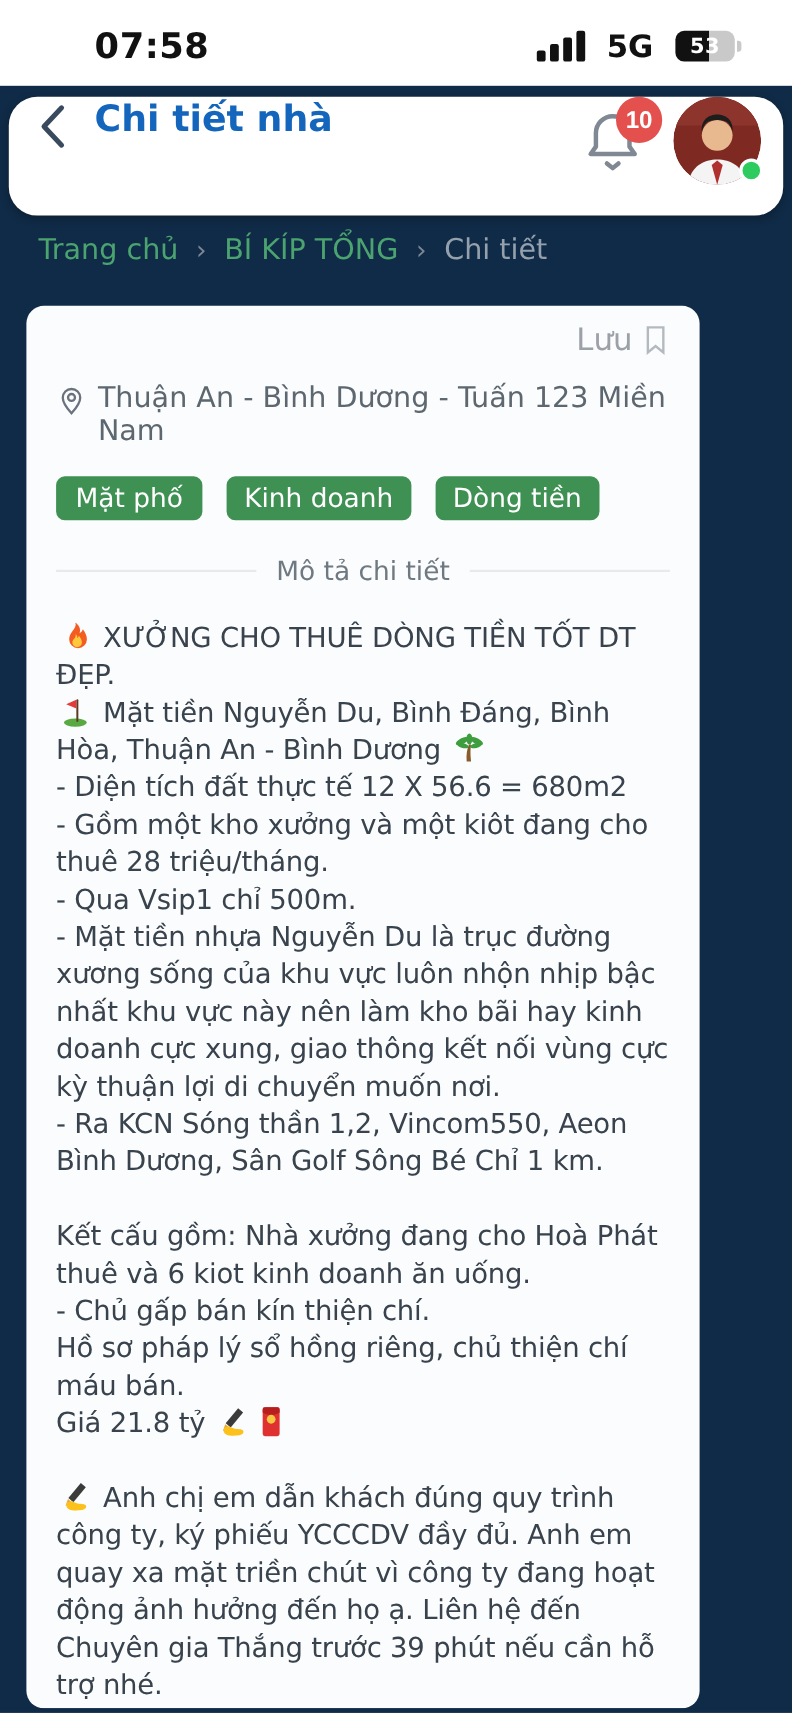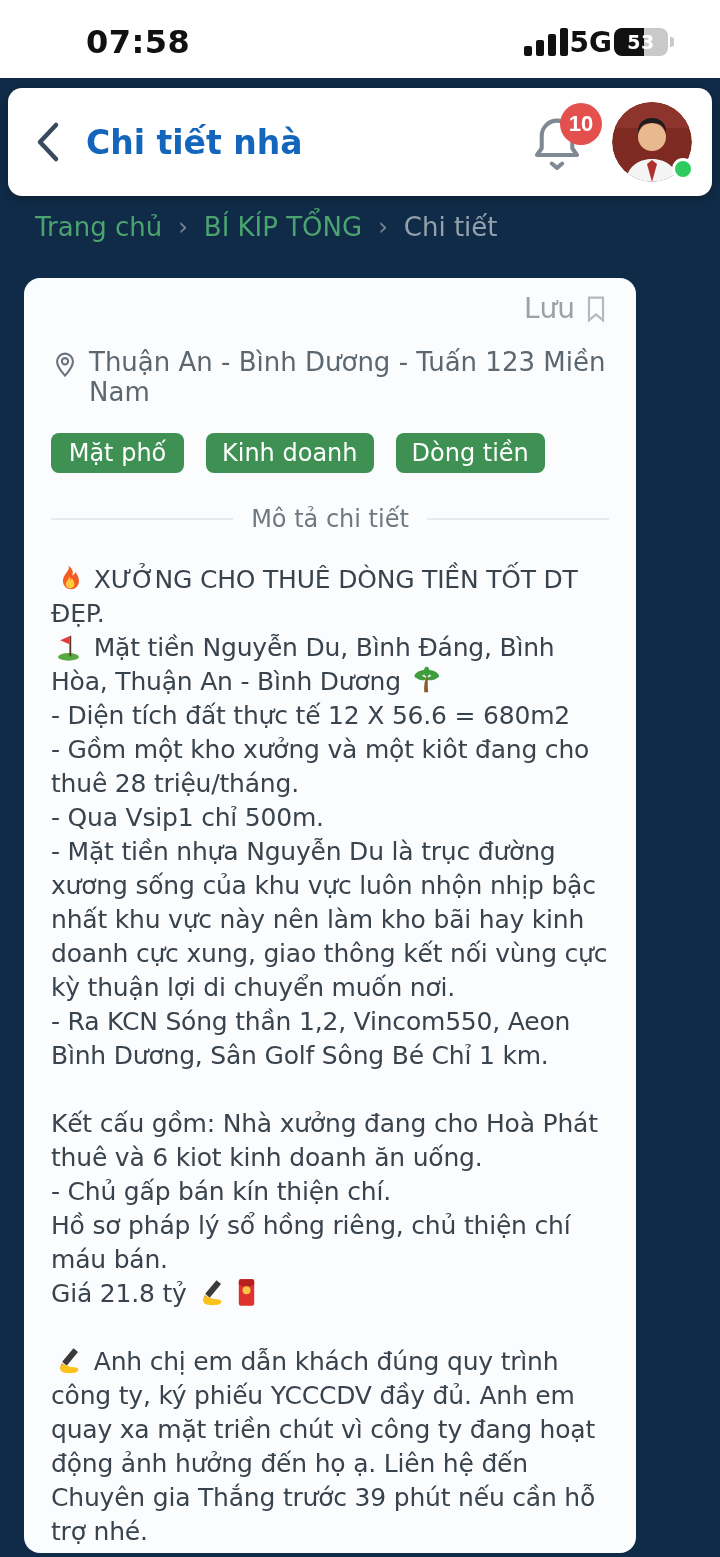--- a/index.html
+++ b/index.html
@@ -4,35 +4,35 @@
 <style>
   * { margin:0; padding:0; box-sizing:border-box; }
   html,body { width:720px; }
   body { font-family:"DejaVu Sans","Liberation Sans",sans-serif; background:#102b47; }
   .page { position:relative; width:720px; height:1557px; overflow:hidden; background:#102b47; }
 
   
   .statusbar { position:absolute; top:0; left:0; width:720px; height:78px; background:#ffffff;
     display:flex; align-items:center; justify-content:space-between; padding:6px 52px 0 86px; color:#111; }
   .sb-time { font-size:32px; font-weight:bold; letter-spacing:.5px; }
-  .sb-right { display:flex; align-items:center; gap:2px; }
+  .sb-right { display:flex; align-items:center; gap:20px; }
   .sb-bars { display:flex; align-items:flex-end; gap:4px; height:28px; }
   .sb-bars i { display:block; width:8px; background:#111; border-radius:2px; }
   .sb-5g { font-size:28px; font-weight:600; }
   .battery { position:relative; width:54px; height:28px; border-radius:8px; overflow:visible;
     background:linear-gradient(90deg,#111 0 56%,#c9c9c9 56% 100%);
     display:flex; align-items:center; justify-content:center; }
   .battery span { color:#fff; font-size:19px; font-weight:bold; letter-spacing:.5px; }
   .battery::after { content:""; position:absolute; right:-6px; top:9px; width:4px; height:10px;
     background:#c9c9c9; border-radius:0 3px 3px 0; }
 
   
   .appbar { position:absolute; top:88px; left:8px; width:704px; height:108px; background:#fff;
-    border-radius:14px; box-shadow:0 3px 8px rgba(0,0,0,.25);
-    display:flex; align-items:center; padding:0 20px 0 26px; }
+    border-radius:26px; box-shadow:0 3px 8px rgba(0,0,0,.25);
+    display:flex; align-items:flex-start; padding:0 20px 0 26px; }
   .back-btn { background:none; border:none; width:44px; height:54px; display:flex; align-items:center; cursor:pointer; }
   .apptitle { color:#1466bd; font-size:33px; font-weight:600; margin-left:8px; flex:1; }
   .bell-wrap { position:relative; width:66px; height:78px; background:none; border:none; cursor:pointer; margin-right:18px; }
   .bell-wrap svg { position:absolute; left:0; bottom:6px; }
   .badge { position:absolute; top:0; right:-8px; min-width:42px; height:42px; border-radius:21px;
     background:#e4504e; color:#fff; font-size:22px; font-weight:bold;
     display:flex; align-items:center; justify-content:center; padding:0 6px; }
   .avatar { position:relative; width:80px; height:80px; border-radius:50%; cursor:pointer; }
   .avatar svg { display:block; border-radius:50%; }
   .status-dot { position:absolute; right:-2px; bottom:2px; width:22px; height:22px; border-radius:50%;

